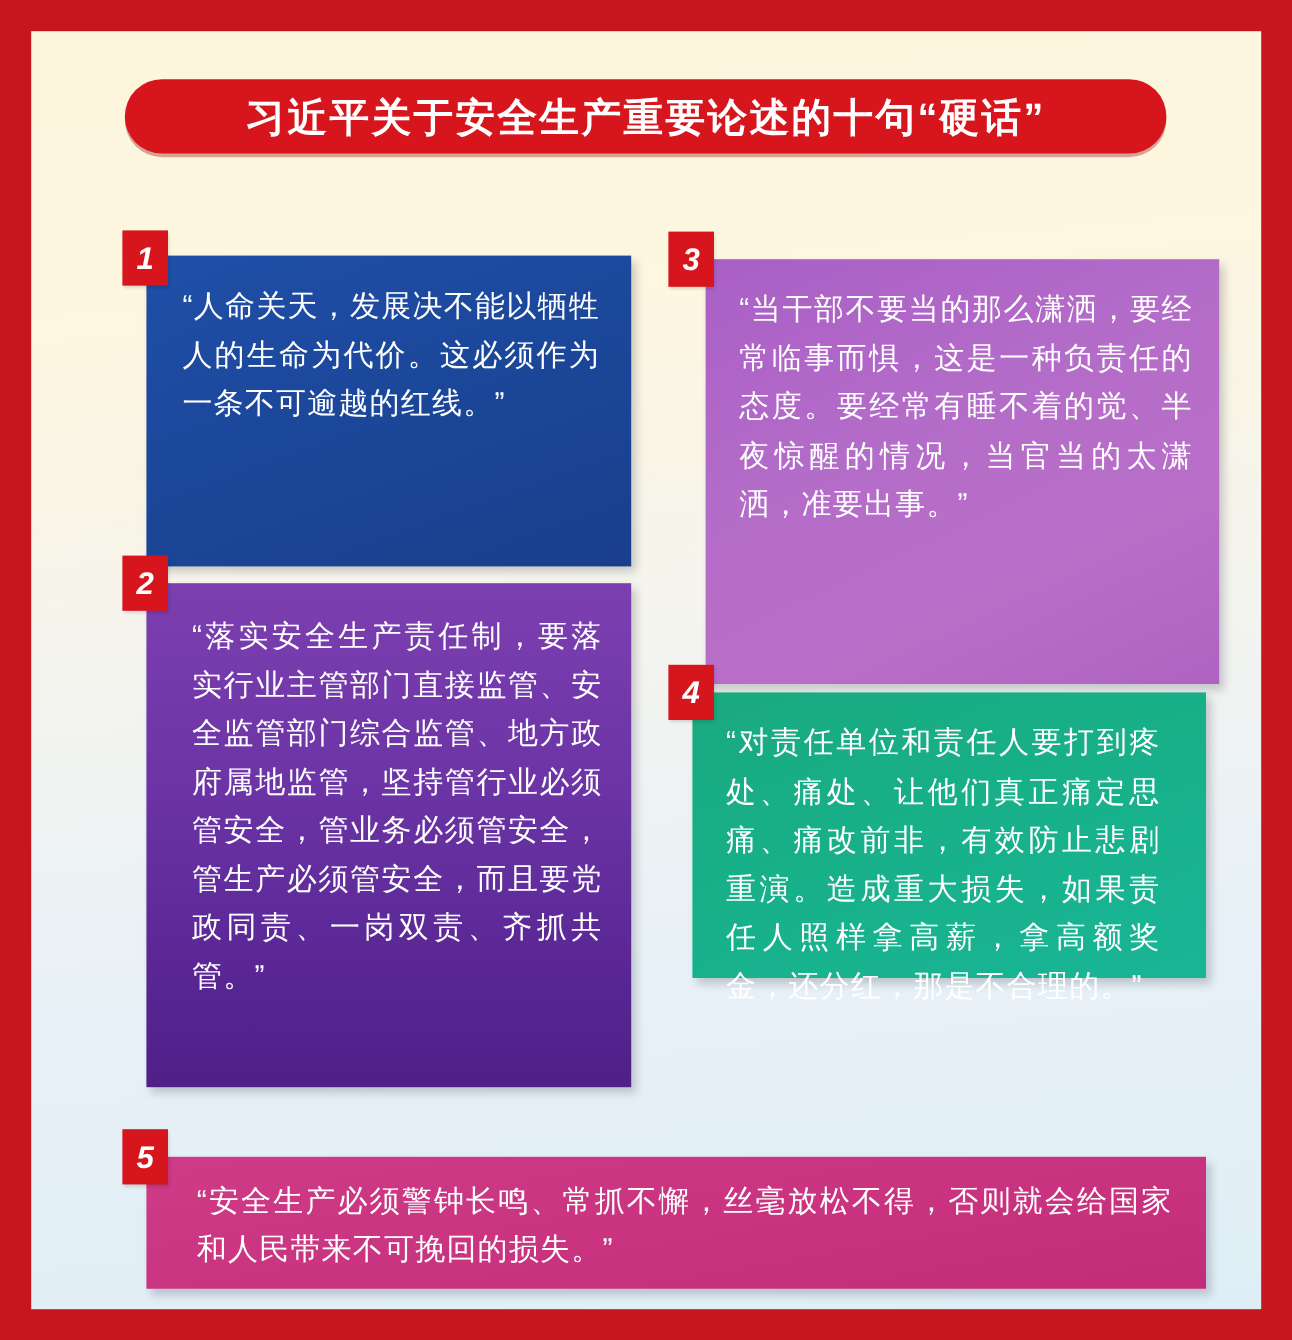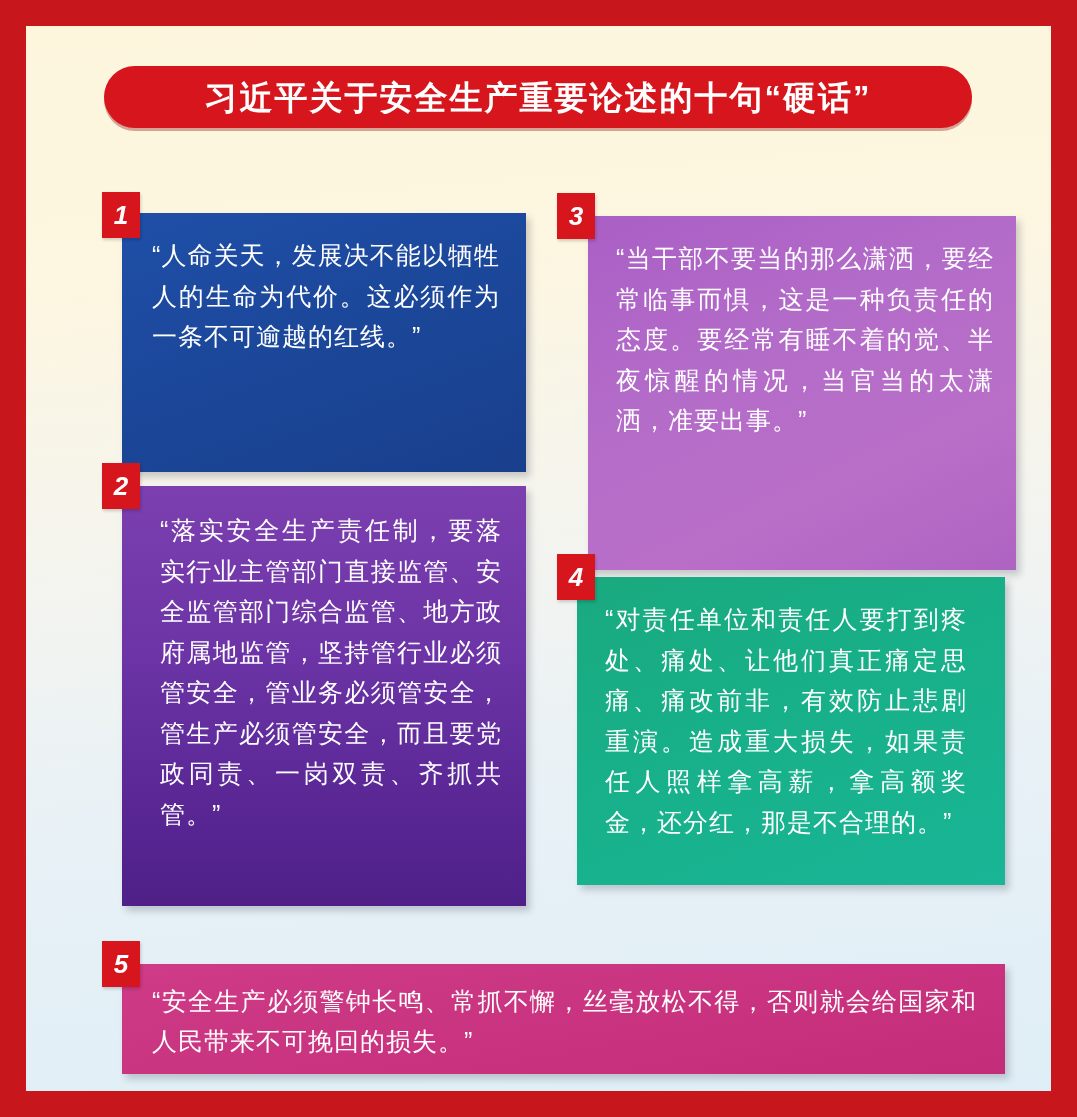--- a/index.html
+++ b/index.html
@@ -123,31 +123,31 @@
     height: 354px;
     padding: 22px 22px 0 28px;
     background: linear-gradient(155deg, #a95fc5 0%, #b46cc9 40%, #b96fc8 70%, #ae63c2 100%);
     margin-left: 11px;
   }
   
   #card4 {
     left: 551px;
     top: 551px;
     width: 428px;
-    height: 308px;
+    height: 238px;
     padding: 22px 38px 0 28px;
     background: linear-gradient(160deg, #1aa97f 0%, #17b089 45%, #19b596 100%);
   }
   
   #card5 {
     left: 96px;
     top: 938px;
     width: 883px;
     height: 110px;
-    padding: 18px 28px 0 30px;
+    padding: 18px 28px 0 42px;
     background: linear-gradient(170deg, #cf3b86 0%, #c8327f 60%, #c22c79 100%);
   }
   #card5 p {
     font-size: 25px;
     line-height: 1.58;
   }
 
   
   #badge1 { left: 76px; top: 166px; }
   #badge2 { left: 76px; top: 437px; }

